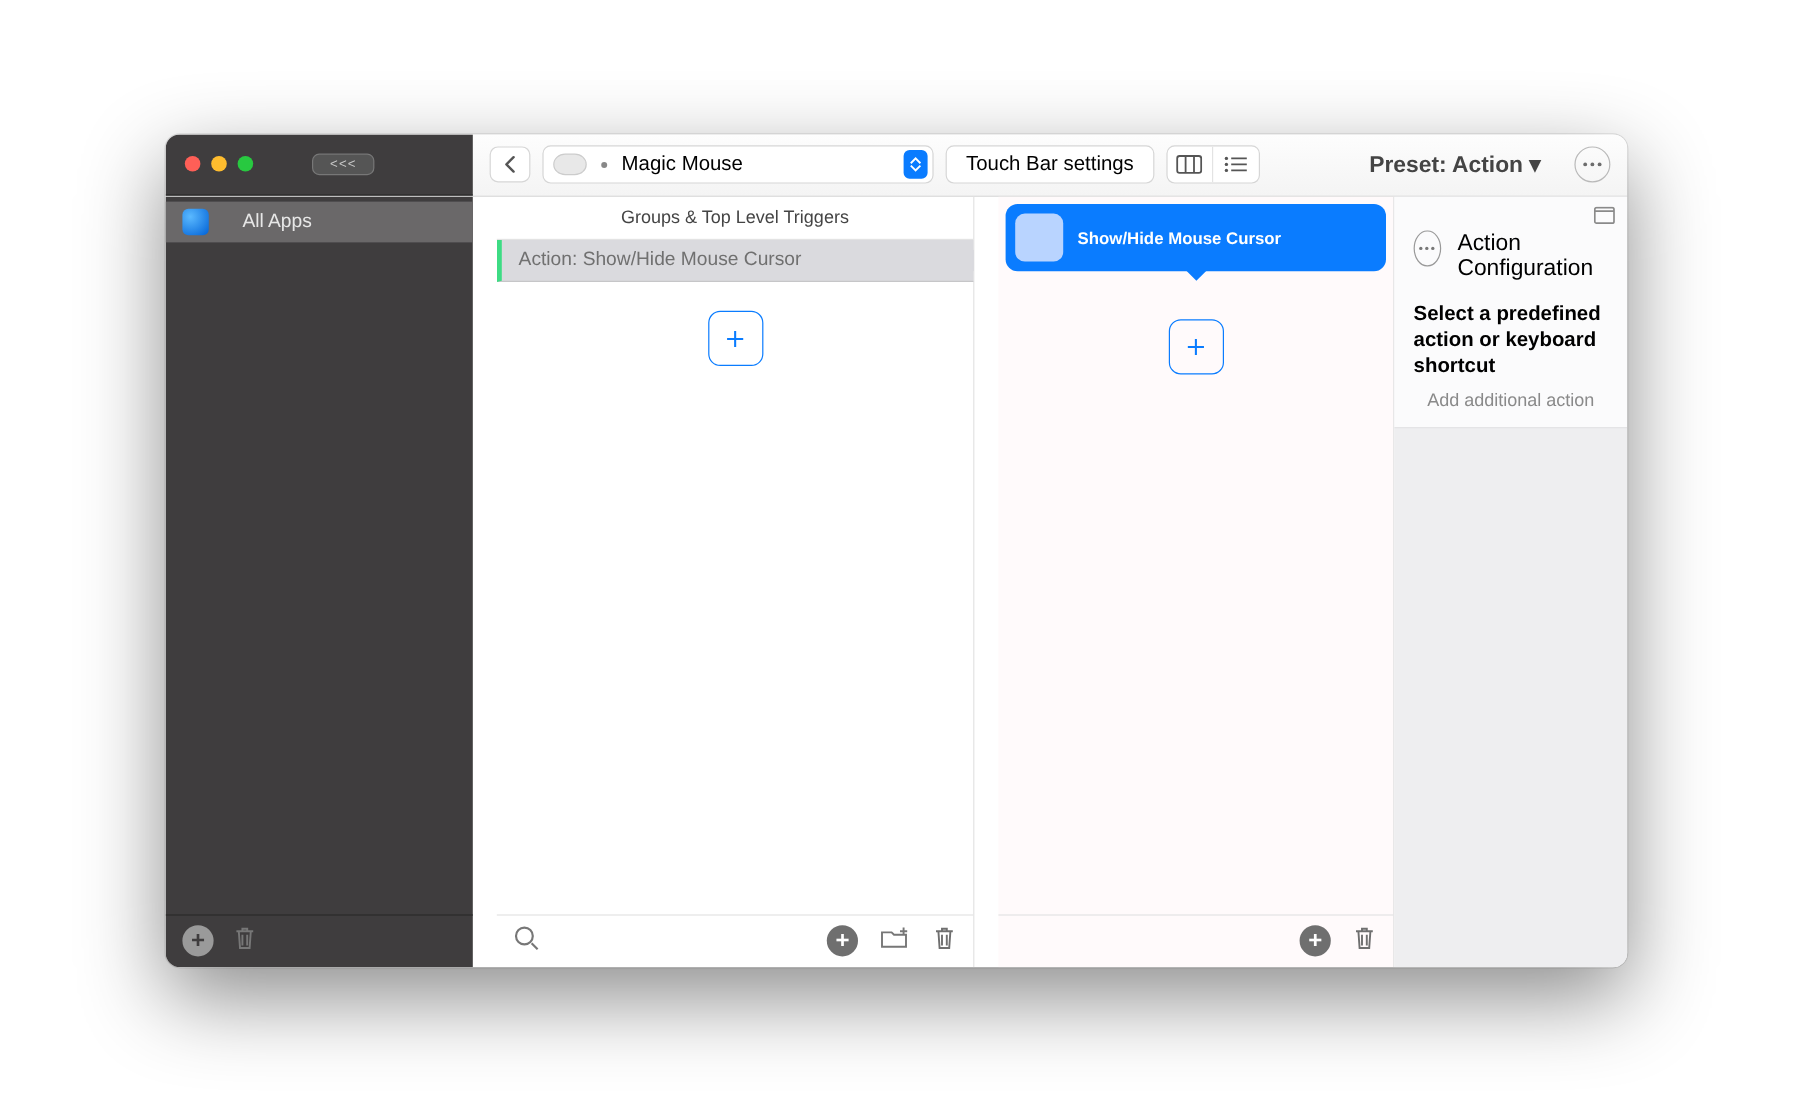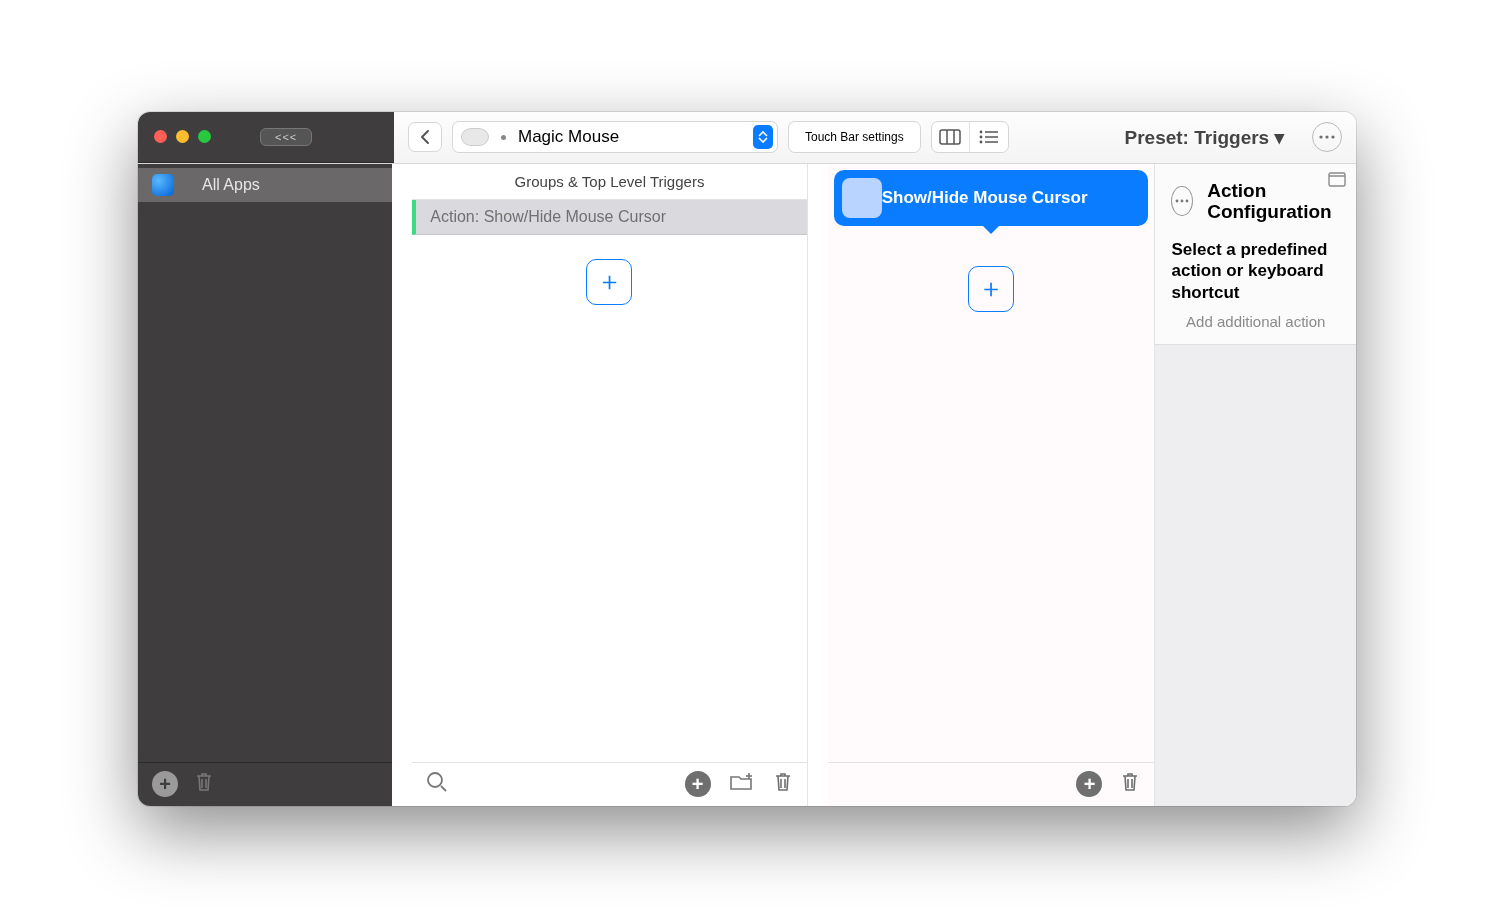--- a/index.html
+++ b/index.html
@@ -48,21 +48,21 @@
   .mouse-glyph{ width:28px;height:18px;background:#e8e8e8;border-radius:10px/9px;border:1px solid #ccc;}
   .dot{width:5px;height:5px;border-radius:50%;background:#888;}
   .device-select .spacer{flex:1;}
   .stepper {
     width:20px; height:24px; border-radius:5px; background:#0a7cff;
     display:flex;flex-direction:column;align-items:center;justify-content:center;color:#fff;
   }
   .stepper svg{display:block}
   .touchbar-btn {
     height:32px; padding:0 16px; border:1px solid #d6d6d6; border-radius:7px;
-    background:#fff; font-size:12px; display:flex;align-items:center;
+    background:#fff; font-size:17px; display:flex;align-items:center;
   }
   .view-seg {
     height:32px; border:1px solid #d6d6d6; border-radius:7px;
     background:#fff; display:flex; overflow:hidden;
   }
   .view-seg > div{ width:38px; display:flex;align-items:center;justify-content:center;}
   .view-seg > div:first-child{border-right:1px solid #e3e3e3;}
   .preset { margin-left:auto; font-size:19px; font-weight:600; color:#444;}
   .more-btn {
     width:30px;height:30px;border:1.5px solid #b9b9b9;border-radius:50%;
@@ -118,22 +118,22 @@
   }
   .trigger-title{font-size:18px;color:#222;}
   .trigger-sub{font-size:16px;color:#707070;margin-top:2px;}
   .add-box{
     margin:24px auto 0; width:46px;height:46px;border:1.5px solid #0a7cff;border-radius:10px;
     display:flex;align-items:center;justify-content:center;color:#0a7cff;font-size:26px;font-weight:300;
   }
   .action-chip{
     margin:6px 6px 0 6px; position:relative;
     background:#0a7cff; border-radius:10px;
-    display:flex;align-items:center;
-    padding:8px 14px 8px 8px; color:#fff; font-weight:700; font-size:17px;
+    display:flex;align-items:center;gap:12px;
+    padding:8px 14px 8px 8px; color:#fff; font-weight:700; font-size:14px;
   }
   .action-chip .thumb{width:40px;height:40px;border-radius:8px;background:#b9d4ff;}
   .action-chip::after{
     content:"";position:absolute;left:50%;bottom:-8px;transform:translateX(-50%);
     width:0;height:0;border-left:9px solid transparent;border-right:9px solid transparent;border-top:9px solid #0a7cff;
   }
   .col-footer{
     height:44px;flex:0 0 44px;border-top:1px solid #e3e3e3;
     display:flex;align-items:center;justify-content:flex-end;gap:18px;padding:0 14px;
   }
@@ -146,21 +146,21 @@
   }
   .insp-top{
     padding:16px 16px 14px 16px;border-bottom:1px solid #dedee0;background:#fff0; background:#f6f6f8;
     position:relative; background:#fff; background:#f8f8fa;
   }
   .insp-top{background:#ffffff;}
   .insp-top{background:#fbfbfc;}
   .insp-top .win-ic{position:absolute;top:8px;right:10px;color:#8a8a8a;}
   .insp-head{display:flex;align-items:center;gap:14px;}
   .dotring{width:30px;height:30px;border:1.5px solid #999;border-radius:50%;display:flex;align-items:center;justify-content:center;color:#777;}
-  .insp-title{font-size:19px;font-weight:700;line-height:1.15;}
+  .insp-title{font-size:19px;font-weight:400;line-height:1.15;margin-top:12px;}
   .insp-sub{font-size:17px;font-weight:700;margin-top:16px;line-height:1.25;}
   .sel-box{
     margin-top:12px;height:34px;border:1px solid #d2d2d4;border-radius:7px;background:#fff;
     display:flex;align-items:center;justify-content:space-between;padding:0 8px 0 10px;font-size:16px;
   }
   .add-link{margin-top:10px;text-align:center;color:#8a8a8a;font-size:15px;}
   .insp-rest{flex:1;background:#eeeef0;}
 </style>
 </head>
 <body>
@@ -206,21 +206,21 @@
           <svg width="20" height="14" viewBox="0 0 20 14">
               <circle cx="2" cy="2" r="1.4" fill="#555"></circle>
               <line x1="6" y1="2" x2="19" y2="2" stroke="#555" stroke-width="1.6"></line>
               <circle cx="2" cy="7" r="1.4" fill="#555"></circle>
               <line x1="6" y1="7" x2="19" y2="7" stroke="#555" stroke-width="1.6"></line>
               <circle cx="2" cy="12" r="1.4" fill="#555"></circle>
               <line x1="6" y1="12" x2="19" y2="12" stroke="#555" stroke-width="1.6"></line>
             </svg>
         </div>
       </div>
-      <div class="preset">Preset: Triggers ▾</div>
+      <div class="preset">Preset: Action ▾</div>
       <div class="more-btn">
         <svg width="16" height="4" viewBox="0 0 16 4">
             <circle cx="2" cy="2" r="1.6" fill="#6d6d6d"></circle>
             <circle cx="8" cy="2" r="1.6" fill="#6d6d6d"></circle>
             <circle cx="14" cy="2" r="1.6" fill="#6d6d6d"></circle>
           </svg>
       </div>
     </div>
   </div>
 

